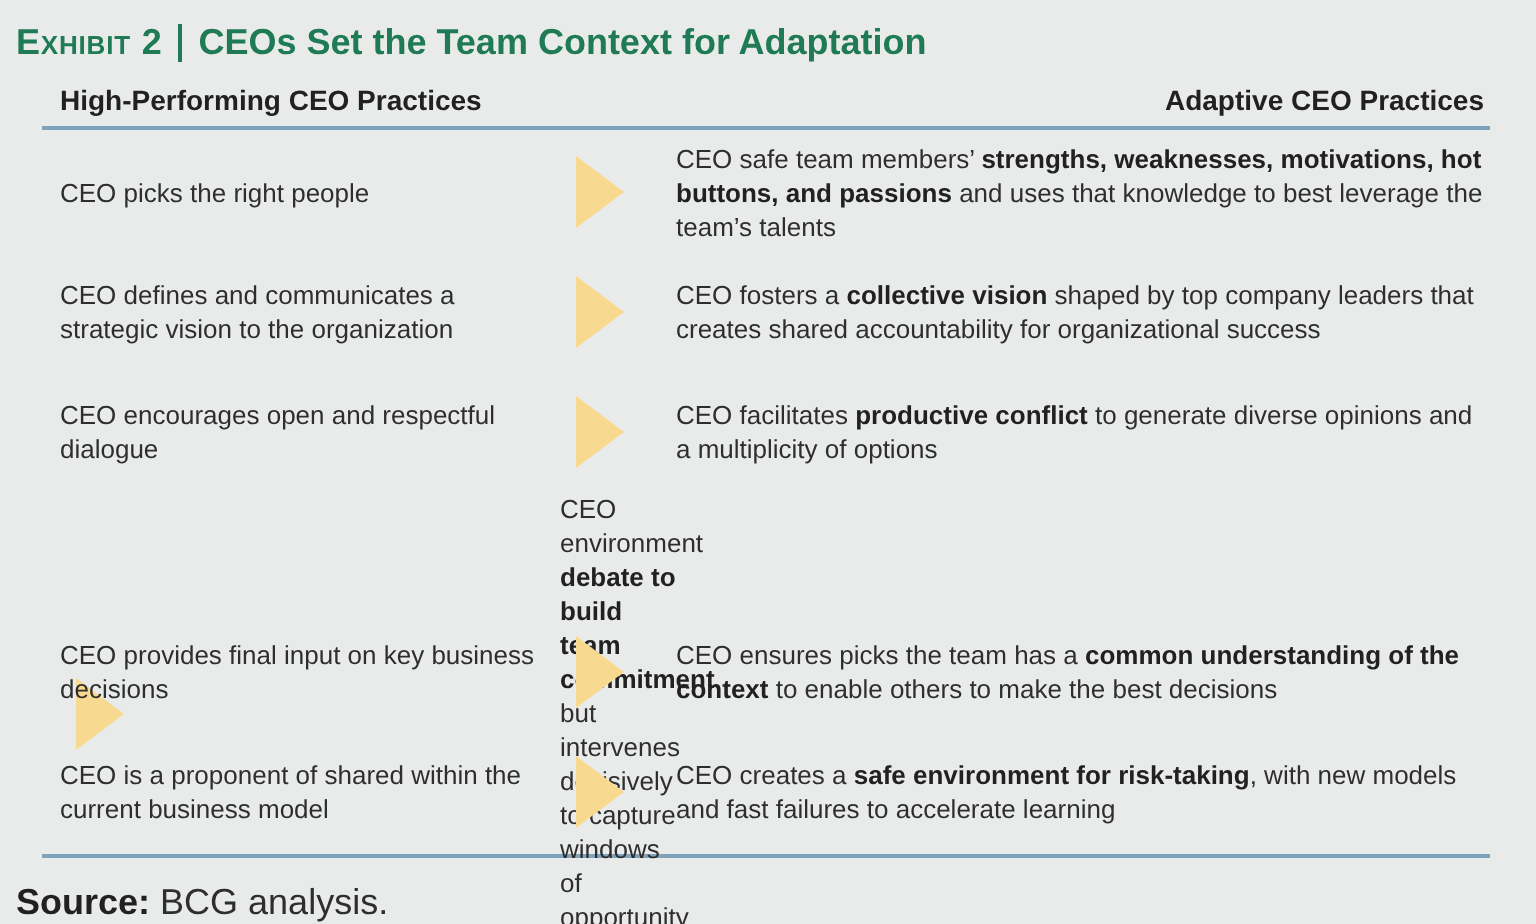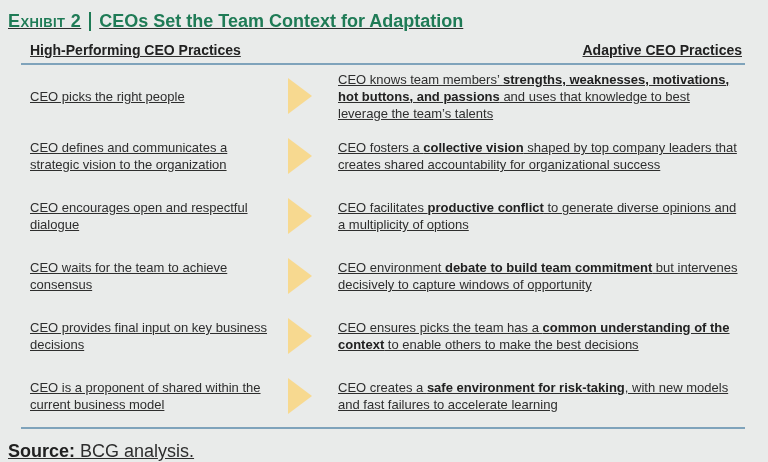--- a/index.html
+++ b/index.html
@@ -11,21 +11,21 @@
     --text-body: #2e2e2e;
   }
   * { box-sizing: border-box; margin: 0; padding: 0; }
   html, body { width: 768px; height: 462px; }
   body {
     background: var(--bg);
     font-family: "Liberation Sans", sans-serif;
     color: var(--text-body);
     overflow: hidden;
   }
-  .page { width: 768px; height: 369px; text-decoration: underline; }
+  .page { width: 768px; height: 369px; }
 
   
   .title-row {
     padding: 9px 8px 0 8px;
     display: flex;
     align-items: center;
     color: var(--title-green);
     font-weight: bold;
     font-size: 18px;
     line-height: 24px;
@@ -112,38 +112,37 @@
   </div>
 
   <div class="rule top"></div>
 
   <div class="rows">
       <div class="row">
         <div class="cell left">CEO picks the right people</div>
         <div class="arrow-cell">
           <span class="arrow"></span>
         </div>
-        <div class="cell right"><span>CEO knows team members’ </span><b>strengths, weaknesses, motivations, hot buttons, and passions</b><span> and uses that knowledge to best leverage the team’s talents</span></div>
+        <div class="cell right"><span>CEO safe team members’ </span><b>strengths, weaknesses, motivations, hot buttons, and passions</b><span> and uses that knowledge to best leverage the team’s talents</span></div>
       </div>
       <div class="row">
         <div class="cell left">CEO defines and communicates a strategic vision to the organization</div>
         <div class="arrow-cell">
           <span class="arrow"></span>
         </div>
         <div class="cell right"><span>CEO fosters a </span><b>collective vision</b><span> shaped by top company leaders that creates shared accountability for organizational success</span></div>
       </div>
       <div class="row">
         <div class="cell left">CEO encourages open and respectful dialogue</div>
         <div class="arrow-cell">
           <span class="arrow"></span>
         </div>
         <div class="cell right"><span>CEO facilitates </span><b>productive conflict</b><span> to generate diverse opinions and a multiplicity of options</span></div>
       </div>
       <div class="row">
-        <div class="cell left">CEO waits for the team to achieve consensus</div>
         <div class="arrow-cell">
           <span class="arrow"></span>
         </div>
         <div class="cell right"><span>CEO environment </span><b>debate to build team commitment</b><span> but intervenes decisively to capture windows of opportunity</span></div>
       </div>
       <div class="row">
         <div class="cell left">CEO provides final input on key business decisions</div>
         <div class="arrow-cell">
           <span class="arrow"></span>
         </div>

